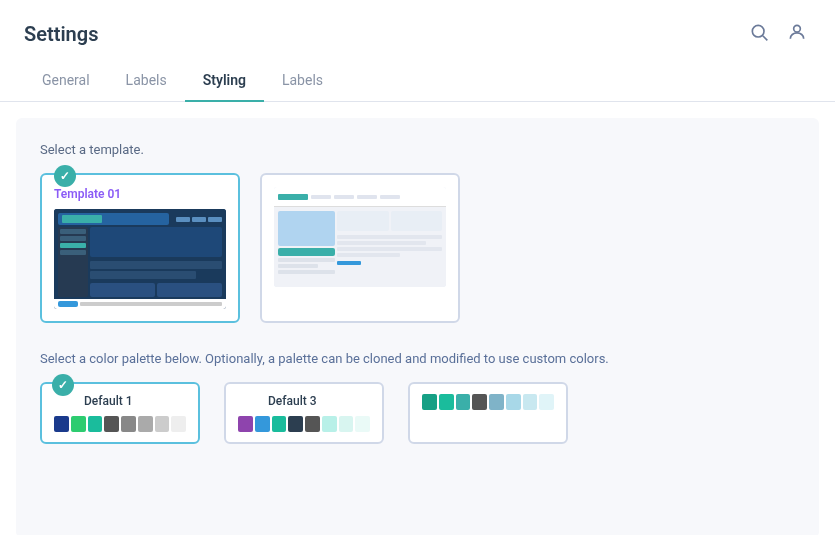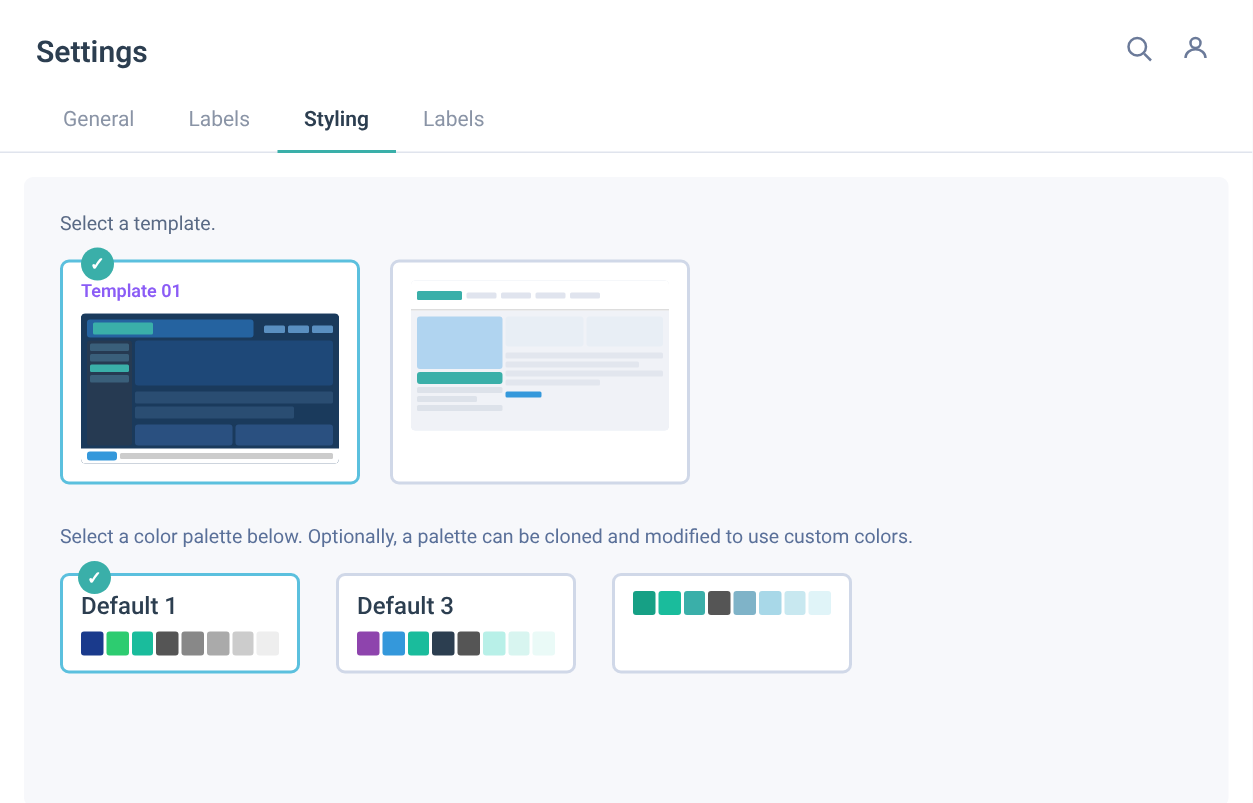--- a/index.html
+++ b/index.html
@@ -281,24 +281,25 @@
       background: #3aafa9;
       border-radius: 50%;
       display: flex;
       align-items: center;
       justify-content: center;
       color: white;
       font-size: 12px;
       font-weight: bold;
     }
     .palette-name {
-      font-size: 16px;
+      font-size: 12px;
       font-weight: 500;
       color: #2c3e50;
       margin-bottom: 8px;
+      margin-left: 30px;
     }
     .palette-swatches {
       display: flex;
       gap: 2px;
       height: 16px;
     }
     .swatch {
       flex: 1;
       border-radius: 2px;
     }

